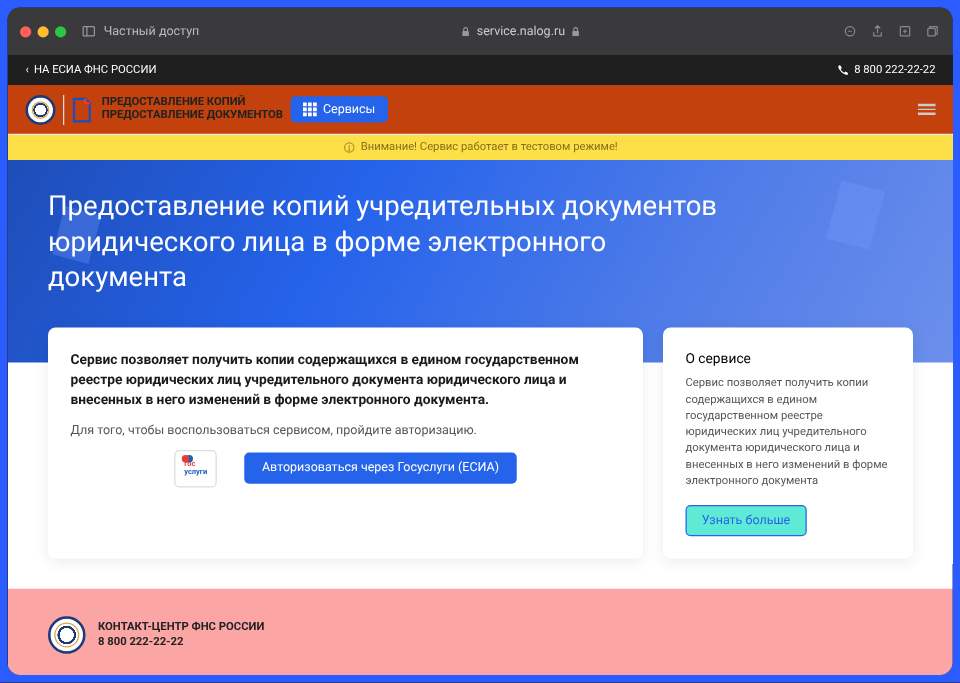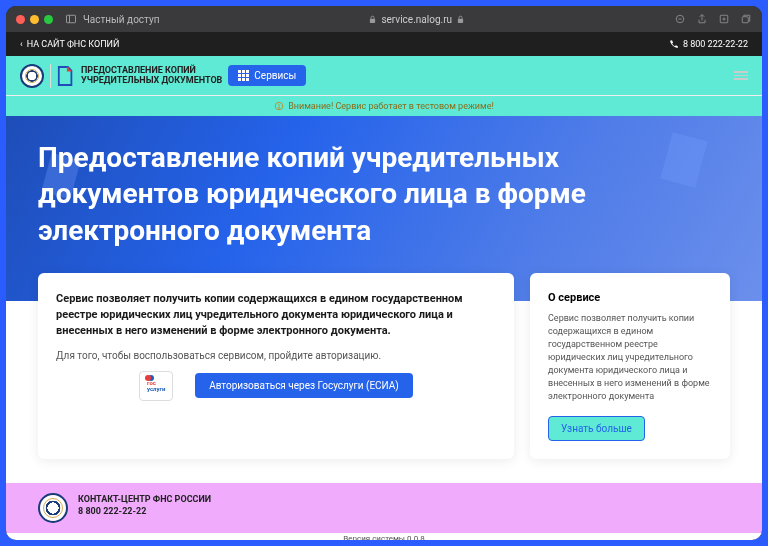--- a/index.html
+++ b/index.html
@@ -1,64 +1,64 @@
 <!DOCTYPE html>
 <html><head>
 <meta charset="utf-8">
 <style>
 *{margin:0;padding:0;box-sizing:border-box;font-family:-apple-system,BlinkMacSystemFont,"Segoe UI",Roboto,Arial,sans-serif}
 body{width:768px;height:546px;background:#2b5cff;overflow:hidden;position:relative}
 .browser-frame{position:absolute;inset:6px;background:#1e1e1e;border-radius:10px;overflow:hidden;display:flex;flex-direction:column}
-.browser-top{height:26px;background:#3a3a3c;display:flex;align-items:center;padding:0 10px;gap:6px;font-size:10px;color:#bbb}
+.browser-top{height:38px;background:#3a3a3c;display:flex;align-items:center;padding:0 10px;gap:6px;font-size:10px;color:#bbb}
 .dots{display:flex;gap:5px}
 .dot{width:9px;height:9px;border-radius:50%}
 .dot.r{background:#ff5f57}.dot.y{background:#febc2e}.dot.g{background:#28c840}
 .tab-area{display:flex;align-items:center;gap:6px;margin-left:6px}
 .browser-url{flex:1;display:flex;align-items:center;justify-content:center;gap:4px;color:#ccc}
 .top-icons{display:flex;gap:10px;color:#888}
 .ico{width:12px;height:12px;display:inline-flex}
 .page{flex:1;background:#fff;overflow-y:auto;overflow-x:hidden}
 .topbar{background:#1f1f1f;color:#fff;height:24px;display:flex;align-items:center;justify-content:space-between;padding:0 14px;font-size:9px}
 .topbar .left{display:flex;align-items:center;gap:4px}
 .topbar .right{display:flex;align-items:center;gap:4px}
-.header{background:#5eead4;height:40px;display:flex;align-items:center;padding:0 14px;gap:6px;border-bottom:1px solid #eee}
+.header{background:#c2410c;height:40px;display:flex;align-items:center;padding:0 14px;gap:6px;border-bottom:1px solid #eee}
 .emblem{width:24px;height:24px;border-radius:50%;border:2px solid #1a3a7a;position:relative;background:radial-gradient(circle,#fff 30%,#1a3a7a 31%,#1a3a7a 40%,#fff 41%)}
 .emblem::after{content:'';position:absolute;inset:3px;border:1px solid #d4a84b;border-radius:50%}
 .divider{width:1px;height:24px;background:#ddd}
 .doc-icon{width:18px;height:22px;position:relative}
 .doc-icon svg{width:100%;height:100%}
 .header-title{font-size:9px;font-weight:700;line-height:1.1;color:#222}
 .services-btn{background:#2563eb;color:#fff;border:none;border-radius:4px;padding:5px 10px;font-size:10px;display:flex;align-items:flex-end;gap:5px;cursor:pointer}
 .grid-icon{display:grid;grid-template-columns:repeat(3,3px);gap:1px}
 .grid-icon span{width:3px;height:3px;background:#fff}
 .burger{margin-left:auto;display:flex;flex-direction:column;gap:2px;cursor:pointer}
 .burger span{width:14px;height:1.5px;background:#ccc}
-.warning{background:#5eead4;color:#8a6d1a;font-size:9px;text-align:center;padding:5px;display:flex;align-items:center;justify-content:center;gap:4px}
+.warning{background:#fde047;color:#8a6d1a;font-size:9px;text-align:center;padding:5px;display:flex;align-items:center;justify-content:center;gap:4px}
 .hero{background:linear-gradient(120deg,#1e4db7 0%,#2563eb 35%,#4f7ce8 70%,#6b8fec 100%);padding:24px 32px 52px;color:#fff;position:relative;overflow:hidden}
 .hero::before,.hero::after{content:'';position:absolute;background:rgba(120,160,255,0.3);transform:rotate(15deg)}
 .hero::before{width:30px;height:40px;top:40px;left:40px}
 .hero::after{width:36px;height:48px;top:20px;right:60px}
-.hero-title{font-size:28px;font-weight:700;line-height:1.3;max-width:560px;position:relative;z-index:1}
+.hero-title{font-size:22px;font-weight:400;line-height:1.3;max-width:560px;position:relative;z-index:1}
 .content{padding:0 32px;margin-top:-28px;display:flex;gap:16px;position:relative;z-index:2}
 .card{background:#fff;border-radius:6px;box-shadow:0 2px 12px rgba(0,0,0,0.08);padding:18px}
 .card.main{flex:1}
 .card.side{width:200px}
 .card-heading{font-size:11px;font-weight:700;line-height:1.45;color:#1a1a1a;margin-bottom:10px}
 .card-text{font-size:10px;color:#555;line-height:1.4;}
 .auth-row{display:flex;align-items:center;justify-content:center;gap:22px;margin-top:8px}
 .gos-badge{width:34px;height:30px;border:1px solid #ddd;border-radius:4px;display:flex;align-items:center;justify-content:center;position:relative}
 .gos-badge .txt{font-size:6px;font-weight:700;line-height:1}
 .gos-badge .red{color:#e73c3c}
 .gos-badge .blue{color:#1e5fb8}
 .gos-dot{position:absolute;top:3px;left:5px;width:6px;height:6px;border-radius:50%;background:#e73c3c;box-shadow:3px 0 0 #1e5fb8}
 .auth-btn{background:#2563eb;color:#fff;border:none;border-radius:4px;padding:7px 14px;font-size:10px;cursor:pointer}
-.side h4{font-size:11px;font-weight:700;margin-bottom:8px}
+.side h4{font-size:11px;font-weight:400;margin-bottom:8px}
 .side p{font-size:9px;color:#555;line-height:1.45;margin-bottom:12px}
 .more-btn{border:1px solid #2563eb;background:#5eead4;color:#2563eb;border-radius:4px;padding:6px 12px;font-size:10px;cursor:pointer}
-.footer{background:#f0abfc;margin-top:24px;padding:10px 32px;display:flex;align-items:flex-start;gap:10px}
+.footer{background:#fca5a5;margin-top:24px;padding:22px 32px;display:flex;align-items:center;gap:10px}
 .footer .emblem{width:30px;height:30px}
 .footer-text{font-size:9px;font-weight:700;color:#222;line-height:1.4}
 .version-bar{text-align:center;font-size:8px;color:#555;padding:1px;background:#fff}
 .lock{width:9px;height:9px}
 </style>
 </head>
 <body>
 
 <div class="browser-frame">
   <div class="browser-top">
@@ -102,42 +102,42 @@
           <rect x="3" y="5" width="8" height="8" rx="1"></rect>
           <path d="M5 5V3h8v8h-2"></path>
         </svg>
     </div>
   </div>
 
   <div class="page">
     <div class="topbar">
       <div class="left">
         <span>‹</span>
-        <span>НА САЙТ ФНС КОПИЙ</span>
+        <span>НА ЕСИА ФНС РОССИИ</span>
       </div>
       <div class="right">
         <svg width="10" height="10" viewBox="0 0 16 16" fill="#fff">
             <path d="M3 2l2 .5 1.5 3-1.5 1.5c1 2 2.5 3.5 4.5 4.5l1.5-1.5 3 1.5.5 2c-1 1-3 1-6-1S2 6 2 4c0-.7.3-1.4 1-2z"></path>
           </svg>
         <span>8 800 222-22-22</span>
       </div>
     </div>
 
     <div class="header">
       <div class="emblem"></div>
       <div class="divider"></div>
       <div class="doc-icon">
         <svg viewBox="0 0 20 24">
             <path d="M2 2h10l4 4v16H2z" fill="none" stroke="#1e4db7" stroke-width="2"></path>
             <path d="M12 2v4h4" fill="none" stroke="#e73c3c" stroke-width="2"></path>
           </svg>
       </div>
       <div class="header-title">
         <div>ПРЕДОСТАВЛЕНИЕ КОПИЙ</div>
-        <div>УЧРЕДИТЕЛЬНЫХ ДОКУМЕНТОВ</div>
+        <div>ПРЕДОСТАВЛЕНИЕ ДОКУМЕНТОВ</div>
       </div>
       <button class="services-btn">
         <span class="grid-icon">
             <span></span>
             <span></span>
             <span></span>
             <span></span>
             <span></span>
             <span></span>
             <span></span>

